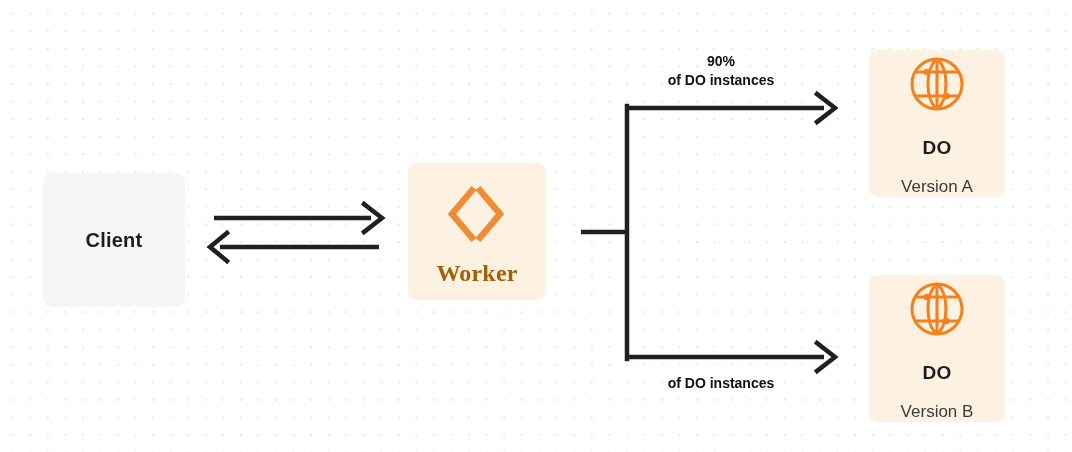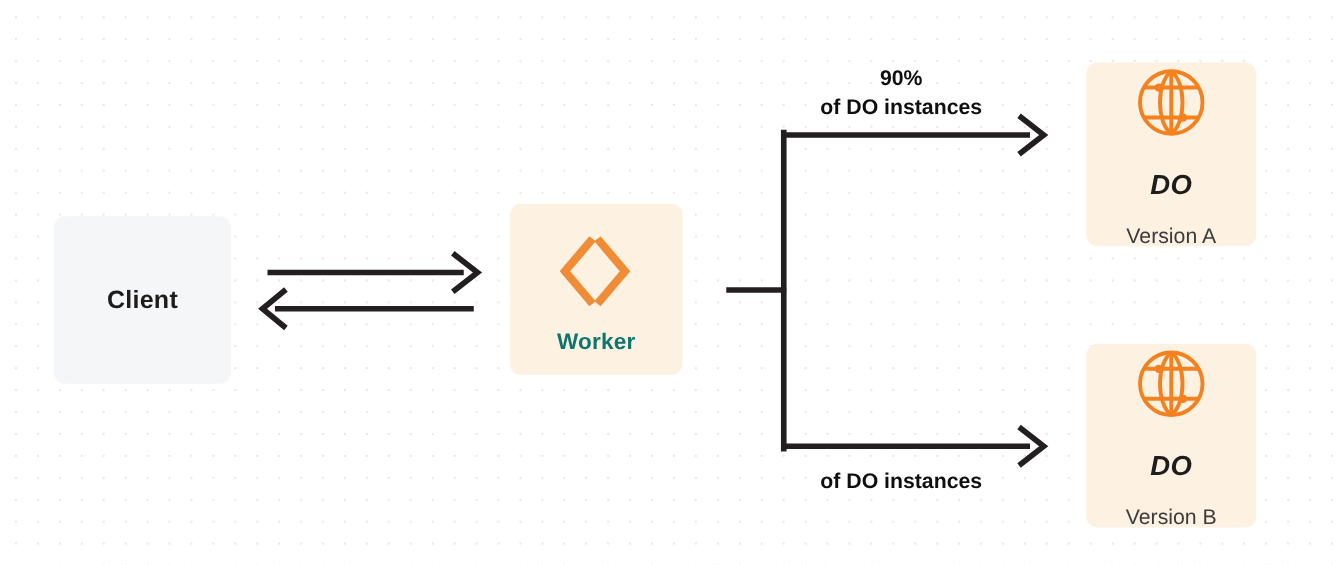--- a/index.html
+++ b/index.html
@@ -46,61 +46,61 @@
 
   .node-worker {
     left: 408px;
     top: 163px;
     width: 138px;
     height: 137px;
     background: #fdf1e2;
     padding-top: 6px;
   }
   .node-worker .node-title {
-    font-size: 18px;
-    font-weight: bold;
-    color: #0f766e;
+    font-size: 24px;
+    font-weight: bold;
+    color: #a16207;
     margin-top: 14px;
     letter-spacing: .2px;
+    font-family: Liberation Serif, serif;
   }
 
   .node-do {
     left: 869px;
     width: 136px;
     height: 147px;
     background: #fdf1e2;
     padding-top: 4px;
   }
   .node-do-a { top: 50px; }
   .node-do-b { top: 275px; }
   .node-do .node-title {
-    font-size: 22px;
+    font-size: 19px;
     font-weight: bold;
     color: #1d1d1d;
     margin-top: 24px;
     letter-spacing: .3px;
-    font-style: italic;
   }
   .node-do .node-sub {
     font-size: 17px;
     font-weight: normal;
     color: #3b3b3b;
     margin-top: 18px;
   }
 
   .icon-wrap {
     display: block;
     line-height: 0;
   }
 
   
   .edge-label {
     position: absolute;
     text-align: center;
-    font-size: 17px;
+    font-size: 14px;
     font-weight: bold;
     color: #0f0f0f;
     line-height: 1.35;
     white-space: nowrap;
   }
   .edge-label .pct { display: block; }
   .edge-label .desc { display: block; }
 
   .label-top { left: 636px; top: 52px; width: 170px; }
   .label-bottom { left: 636px; top: 374px; width: 170px; }

